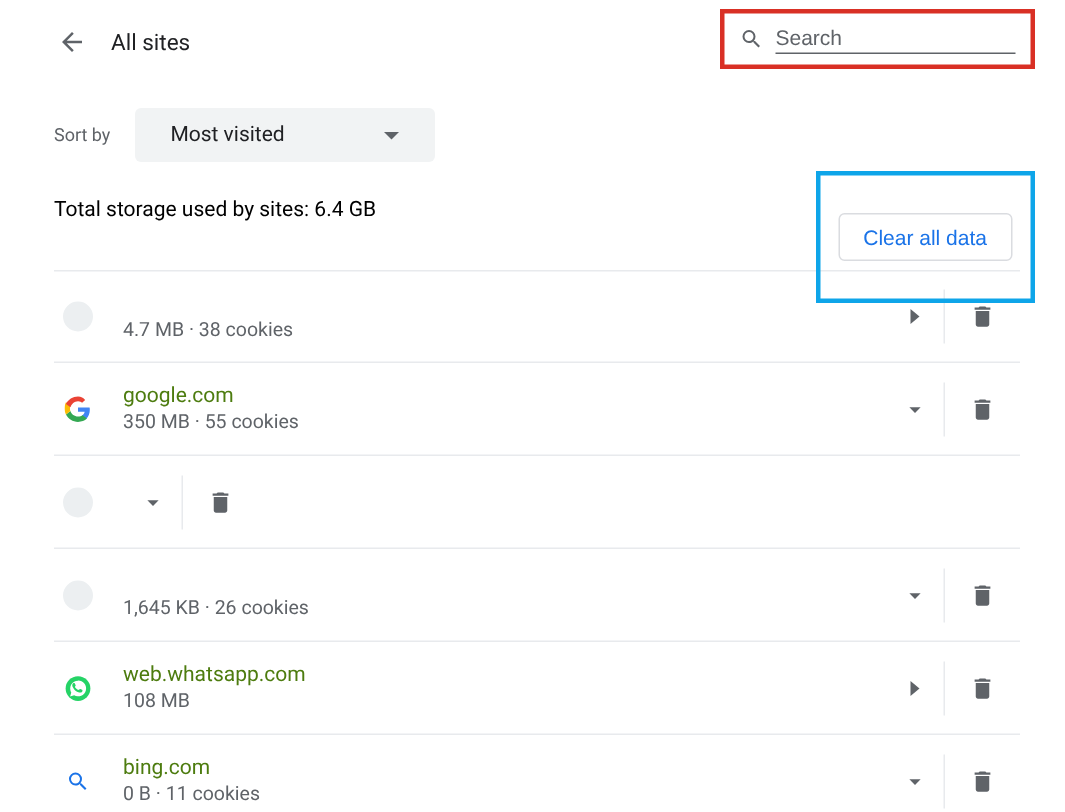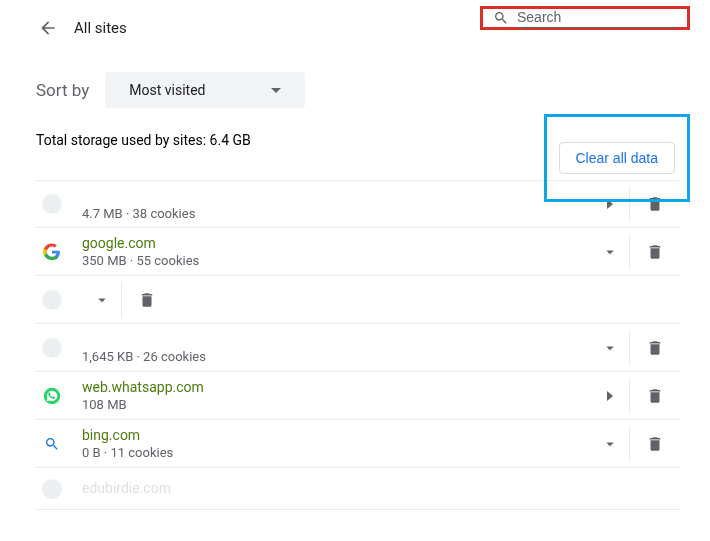--- a/index.html
+++ b/index.html
@@ -1,34 +1,34 @@
 <!DOCTYPE html>
 <html><head>
   <meta charset="utf-8">
   <style>
   *{box-sizing:border-box;margin:0;padding:0}
   body{font-family:Roboto,Arial,sans-serif;background:#fff;color:#202124;width:710px;height:541px;overflow:hidden}
   .page{padding:0 30px 0 36px}
   .hdr{display:flex;align-items:center;height:56px;position:relative}
   .back{width:24px;height:24px;display:flex;align-items:center;justify-content:center;cursor:pointer;margin-right:14px}
   .title{font-size:15px;color:#202124;font-weight:400}
-  .search-wrap{position:absolute;right:-10px;top:6px;width:210px;height:24px;border:3px solid #d93025;display:flex;align-items:center;padding-left:10px}
+  .search-wrap{position:absolute;right:-10px;top:6px;width:210px;height:40px;border:3px solid #d93025;display:flex;align-items:center;padding-left:10px}
   .search-ico{margin-right:8px;color:#5f6368;display:flex}
   .search-in{border:none;border-bottom:1px solid #5f6368;outline:none;font-size:14px;color:#5f6368;width:160px;padding-bottom:2px}
   .search-in::placeholder{color:#5f6368}
   .sort{display:flex;align-items:center;margin-top:16px;margin-bottom:24px}
-  .sort-lab{font-size:17px;color:#5f6368;margin-right:16px}
+  .sort-lab{font-size:12px;color:#5f6368;margin-right:16px}
   .sort-sel{background:#f1f3f4;border-radius:4px;width:200px;height:36px;display:flex;align-items:center;padding:0 24px;cursor:pointer;justify-content:space-between;font-size:14px;color:#202124}
   .tri{width:0;height:0;border-left:5px solid transparent;border-right:5px solid transparent;border-top:5px solid #5f6368}
   .total-row{display:flex;align-items:center;justify-content:space-between;margin-bottom:20px;position:relative}
   .total{font-size:14px;color:#000000}
   .clear-wrap{position:absolute;right:-10px;top:-18px;border:3px solid #0ea5e9;padding:25px 12px}
   .clear-btn{border:1px solid #dadce0;background:#fff;color:#1a73e8;font-size:14px;padding:7px 16px;border-radius:4px;cursor:pointer;font-weight:500}
   .list{margin-top:32px}
-  .row{display:flex;align-items:center;height:48px;border-bottom:1px solid #e8eaed}
+  .row{display:flex;align-items:center;height:62px;border-bottom:1px solid #e8eaed}
   .row:first-child{border-top:1px solid #e8eaed}
   .fav{width:20px;height:20px;border-radius:50%;margin-right:20px;margin-left:6px;flex-shrink:0;display:flex;align-items:center;justify-content:center}
   .fav-blank{background:#eceff1}
   .info{flex:1;overflow:hidden}
   .site{font-size:14px;color:#4d7c0f;margin-bottom:2px}
   .meta{font-size:13px;color:#5f6368}
   .faded .site{color:#e0e0e0}
   .exp{width:40px;display:flex;align-items:center;justify-content:center;color:#5f6368;cursor:pointer;border-right:1px solid #e8eaed;height:36px}
   .del{width:50px;display:flex;align-items:center;justify-content:center;color:#5f6368;cursor:pointer}
   .chev-r{width:0;height:0;border-top:5px solid transparent;border-bottom:5px solid transparent;border-left:6px solid #5f6368}

